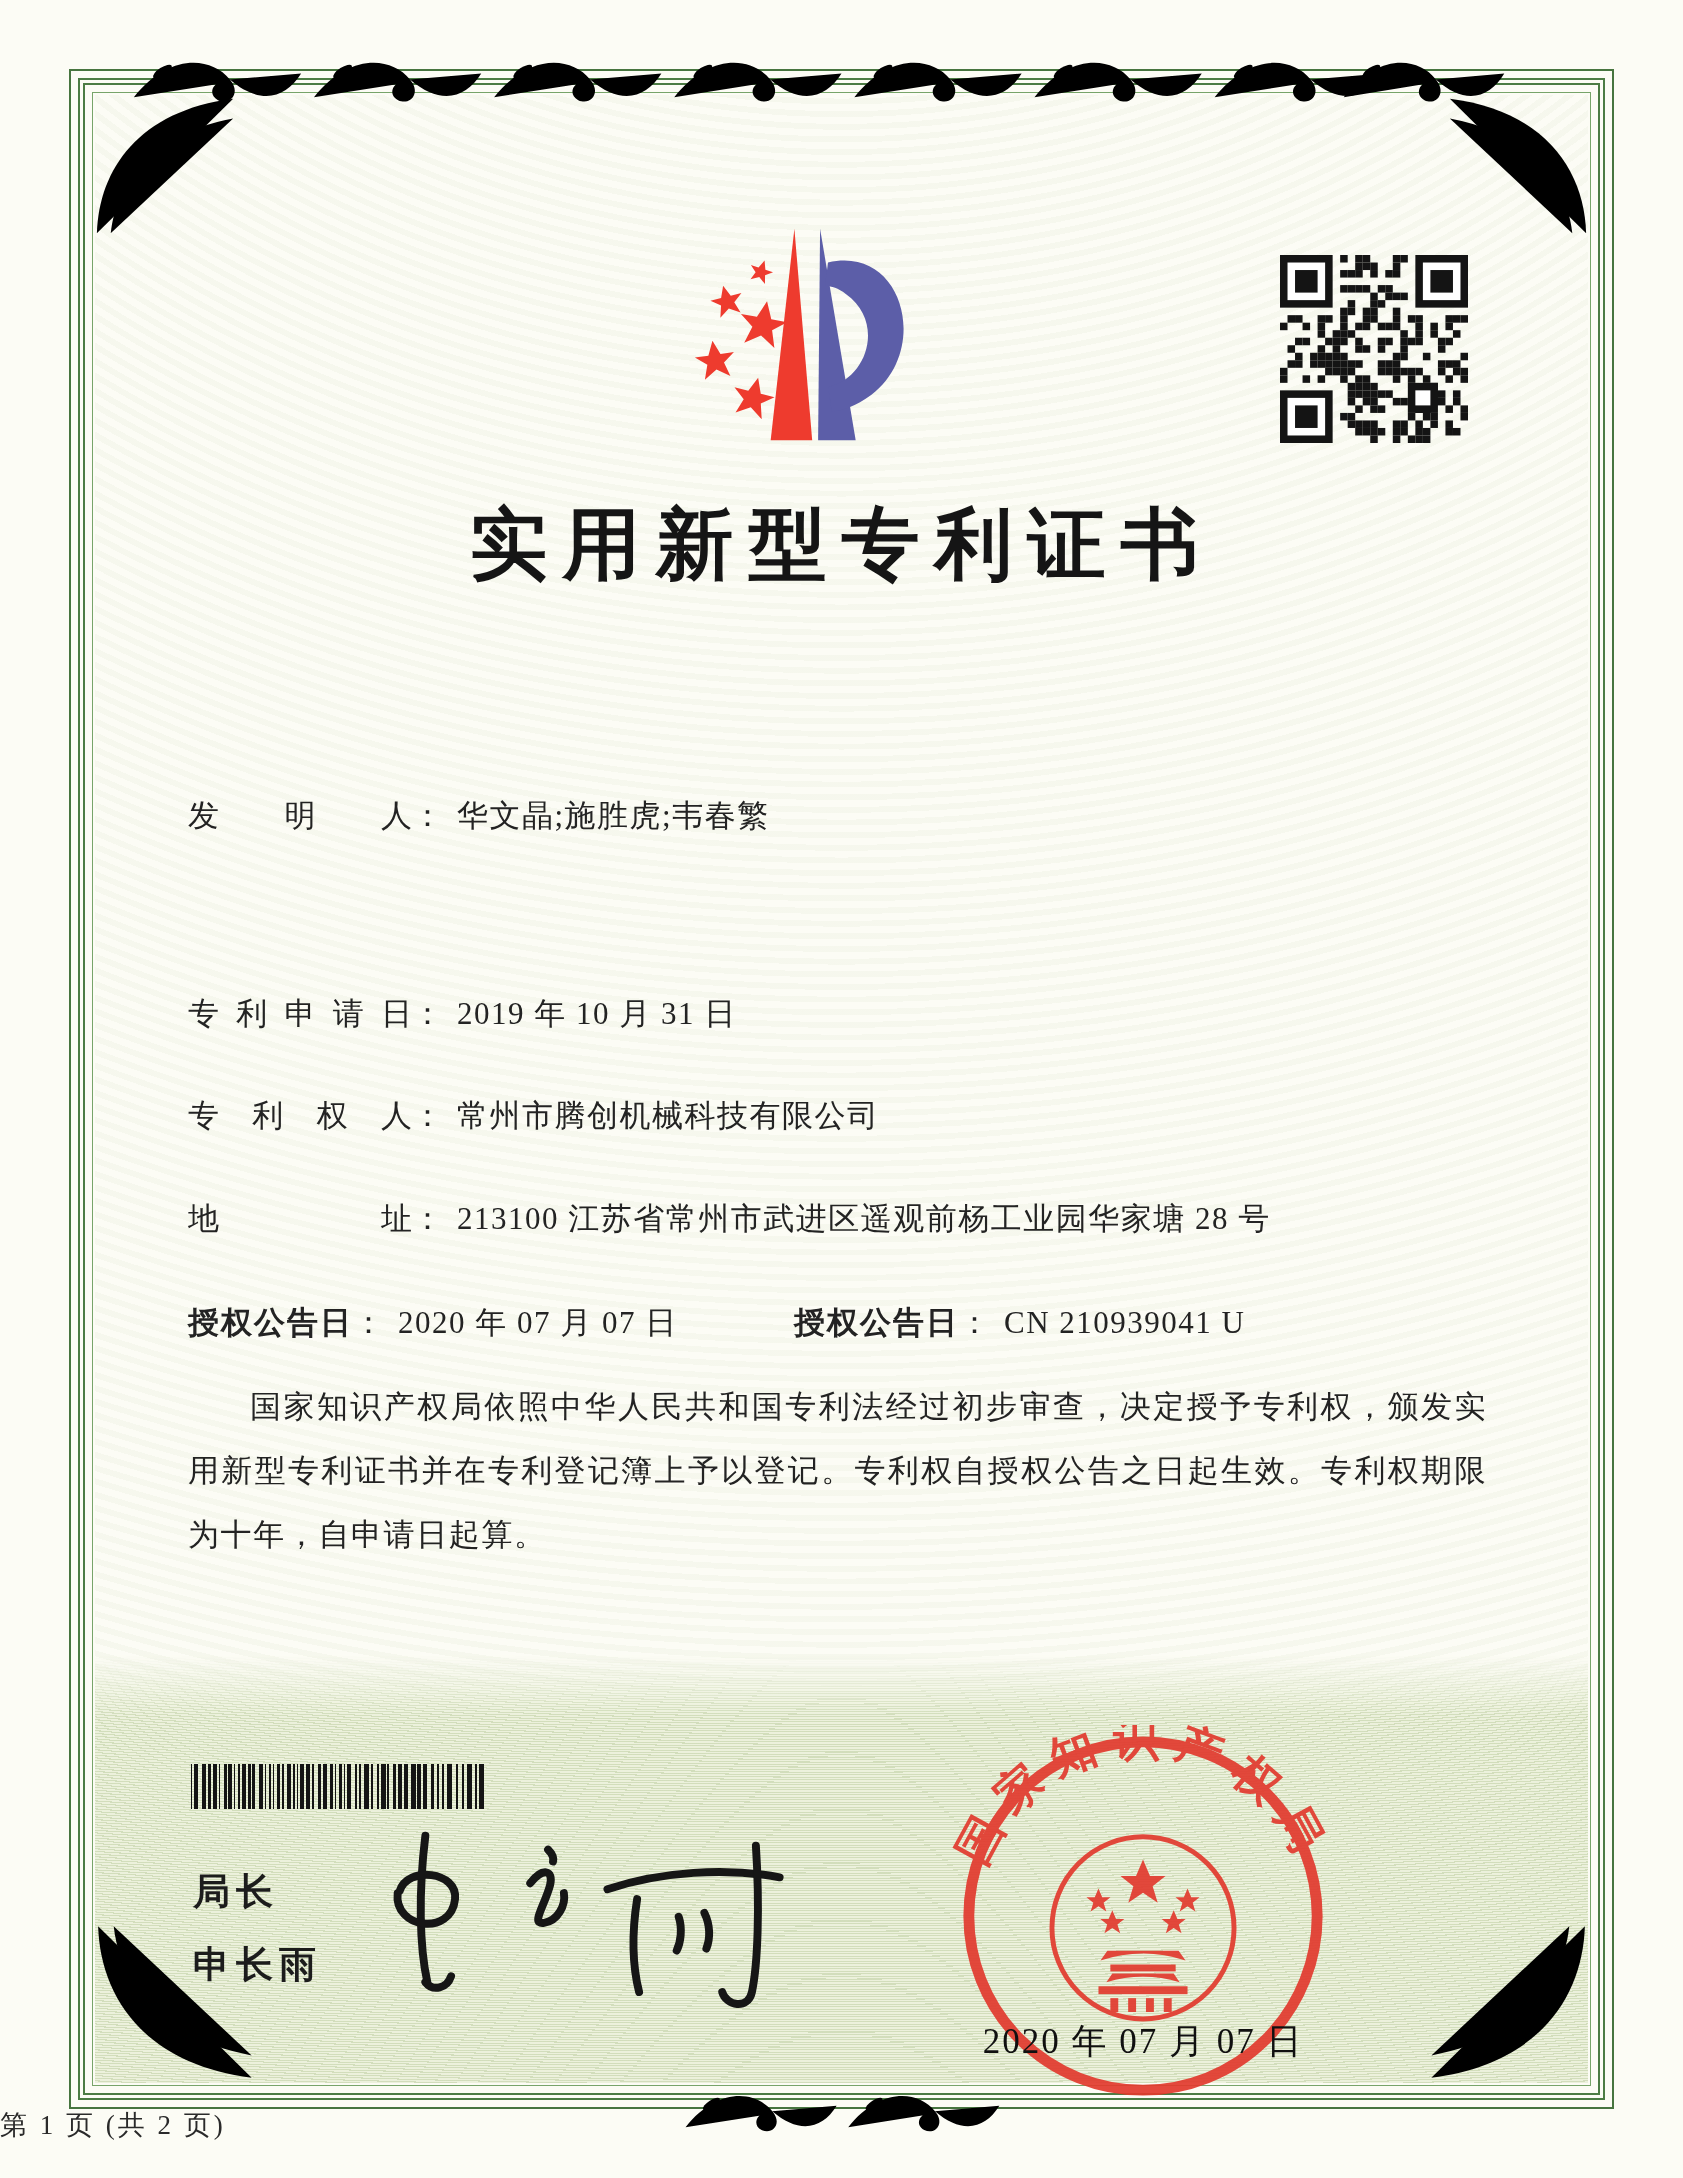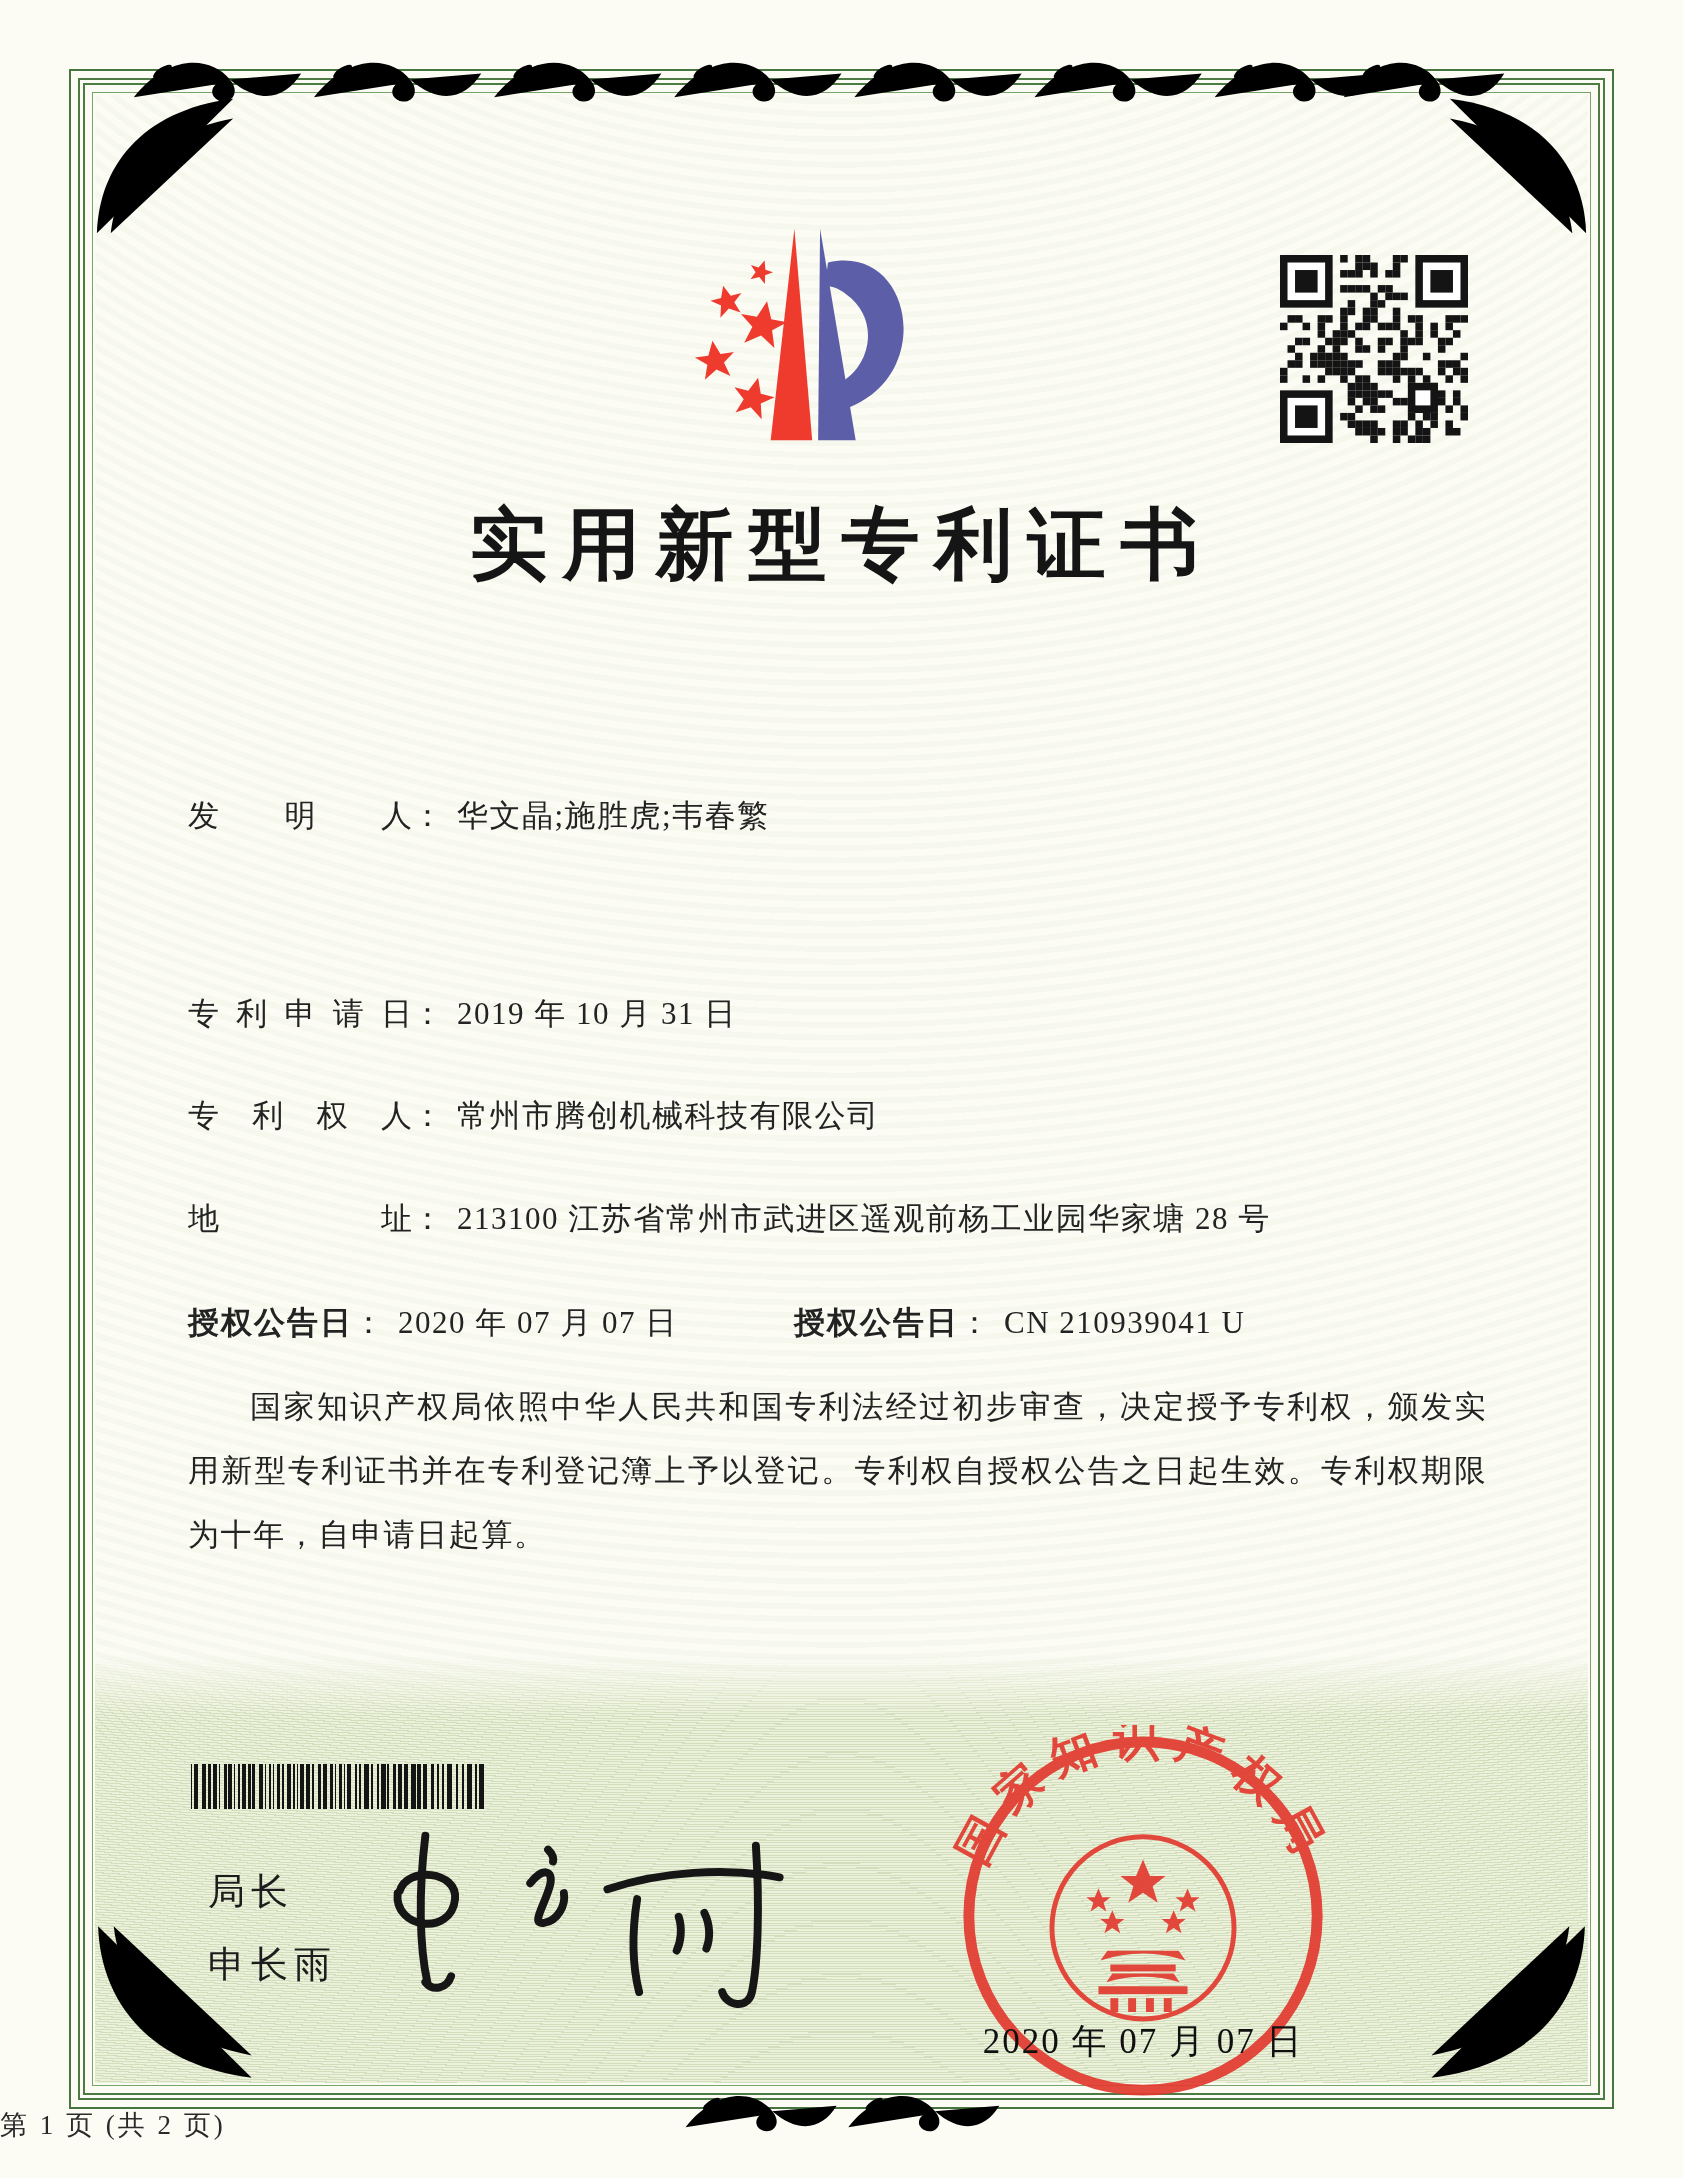--- a/index.html
+++ b/index.html
@@ -42,22 +42,22 @@
   .colon{display:inline-block;margin-right:14px;}
   .val{letter-spacing:1.5px;}
   .lbl2{display:inline-block;letter-spacing:2px;font-weight:bold;}
   .pair2{position:absolute;left:606px;top:0;white-space:nowrap;}
   .para{
     position:absolute;left:188px;width:1299px;font-size:31px;line-height:64px;
     text-align:justify;text-indent:2em;letter-spacing:1.6px;color:#232323;
   }
   .barcode{position:absolute;left:191px;top:1764px;width:364px;height:45px;font-size:0;overflow:hidden;}
   .barcode span{display:inline-block;height:100%;background:#141414;vertical-align:top;}
-  .official{position:absolute;left:208px;font-size:37px;font-family:"Liberation Sans","DejaVu Sans",sans-serif;
-            font-weight:400;letter-spacing:6px;color:#1c1c1c;}
+  .official{position:absolute;left:193px;font-size:37px;font-family:"Liberation Sans","DejaVu Sans",sans-serif;
+            font-weight:700;letter-spacing:6px;color:#1c1c1c;}
   .signature{position:absolute;left:364px;top:1798px;width:475px;height:213px;}
   .signature path{fill:none;stroke:#161616;stroke-width:8;stroke-linecap:round;stroke-linejoin:round;}
   .seal{position:absolute;left:952px;top:1725px;width:382px;height:382px;opacity:.92;}
   .seal-date{
     position:absolute;left:952px;top:2018px;width:382px;text-align:center;
     font-size:35px;letter-spacing:2px;color:#101010;white-space:nowrap;
   }
   .footer{position:absolute;left:0;right:69px;top:2107px;text-align:left;font-size:27px;letter-spacing:3px;color:#2a2a2a;}
 </style>
 </head>

